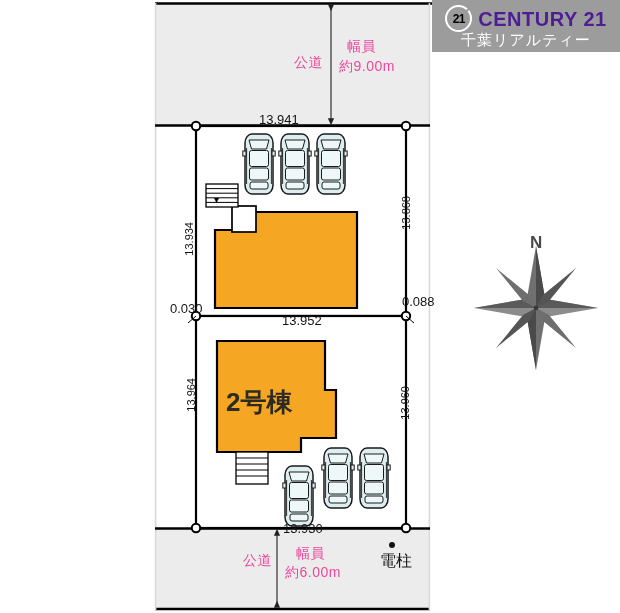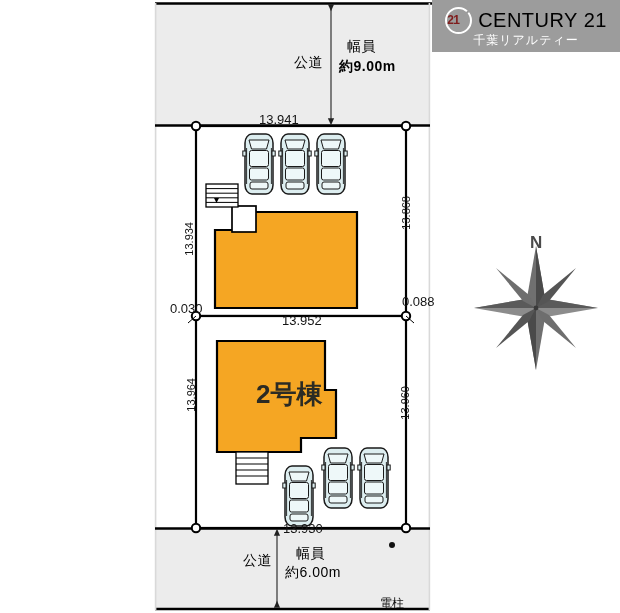--- a/index.html
+++ b/index.html
@@ -5,37 +5,37 @@
   html,body{margin:0;padding:0;background:#ffffff;}
   body{width:620px;height:613px;font-family:"Liberation Sans","DejaVu Sans",sans-serif;color:#1a1a1a;}
   #stage{position:relative;width:620px;height:613px;overflow:hidden;background:#ffffff;}
 
   
   .brand{position:absolute;top:0;left:432px;width:188px;height:52px;
          background:#9c9c9c;display:flex;align-items:center;justify-content:center;}
   .brand-inner{display:flex;flex-direction:column;align-items:center;justify-content:center;line-height:1;}
   .brand-row{display:flex;align-items:center;gap:6px;}
   .brand-seal{width:23px;height:23px;border-radius:50%;border:2px solid #fff;
-        display:flex;align-items:center;justify-content:flex-start;color:#7f1d1d;
+        display:flex;align-items:center;justify-content:center;color:#000000;
         font-size:12px;font-weight:bold;letter-spacing:-.5px;position:relative;}
   .brand-seal::after{content:"";position:absolute;width:9px;height:2px;background:#9c9c9c;
         right:-1px;top:3px;transform:rotate(-42deg);}
-  .brand-word{color:#000000;font-size:20px;font-weight:normal;letter-spacing:.5px;}
-  .brand-sub{color:#fff;font-size:12px;letter-spacing:1px;}
+  .brand-word{color:#4c1d95;font-size:20px;font-weight:bold;letter-spacing:.5px;}
+  .brand-sub{color:#fff;font-size:15px;letter-spacing:1px;}
 
   
   #plan{position:absolute;left:0;top:0;width:620px;height:613px;}
 
   .lbl{position:absolute;font-size:13px;color:#141414;white-space:nowrap;}
-  .lbl-jp{position:absolute;font-size:14px;color:#000000;white-space:nowrap;letter-spacing:.5px;}
+  .lbl-jp{position:absolute;font-size:14px;color:#ec4899;white-space:nowrap;letter-spacing:.5px;}
   .lbl-rot{position:absolute;font-size:11px;color:#141414;white-space:nowrap;
            writing-mode:vertical-rl;transform:rotate(180deg);}
   .bldg-label{position:absolute;font-size:26px;font-weight:bold;color:#2b2b24;white-space:nowrap;}
   .north-n{position:absolute;font-size:17px;font-weight:bold;color:#4a4a4a;}
-  .pole-lbl{position:absolute;font-size:12px;color:#141414;white-space:nowrap;margin-top:44px;}
+  .pole-lbl{position:absolute;font-size:16px;color:#141414;white-space:nowrap;}
 </style>
 </head>
 <body>
 
 <div id="stage">
 
   <svg id="plan" viewBox="0 0 620 613">
 
     <rect x="155" y="3" width="275" height="122" fill="#ececec" stroke="none"></rect>
     <rect x="155" y="528" width="275" height="82" fill="#ececec" stroke="none"></rect>
@@ -158,39 +158,39 @@
       <path d="M 40,-40 L 7,-13 L 0,0 L 13,-7 Z" fill="#555555"></path>
       <path d="M -40,40 L -7,13 L 0,0 L -13,7 Z" fill="#555555"></path>
       <path d="M 40,40 L 7,13 L 0,0 L 13,7 Z" fill="#6e6e6e"></path>
       <circle cx="0" cy="0" r="2.4" fill="#3a3a3a"></circle>
     </g>
 
   </svg>
 
   <div class="lbl-jp" style="left:294px;top:54px;">公道</div>
   <div class="lbl-jp" style="left:347px;top:38px;">幅員</div>
-  <div class="lbl-jp" style="left:339px;top:58px;font-weight:bold;">約9.00m</div>
+  <div class="lbl-jp" style="left:339px;top:58px;">約9.00m</div>
 
   <div class="lbl-jp" style="left:243px;top:552px;">公道</div>
   <div class="lbl-jp" style="left:296px;top:545px;">幅員</div>
   <div class="lbl-jp" style="left:285px;top:564px;">約6.00m</div>
 
   <div class="lbl" style="left:259px;top:112px;">13.941</div>
   <div class="lbl" style="left:282px;top:313px;">13.952</div>
   <div class="lbl" style="left:283px;top:521px;">13.930</div>
 
   <div class="lbl" style="left:170px;top:301px;">0.030</div>
   <div class="lbl" style="left:402px;top:294px;">0.088</div>
 
   <div class="lbl-rot" style="left:183px;top:222px;">13.934</div>
   <div class="lbl-rot" style="left:400px;top:196px;">13.868</div>
   <div class="lbl-rot" style="left:185px;top:378px;">13.964</div>
   <div class="lbl-rot" style="left:399px;top:386px;">13.960</div>
 
-  <div class="bldg-label" style="left:226px;top:377px;margin-left:30px;">2号棟</div>
+  <div class="bldg-label" style="left:226px;top:385px;">2号棟</div>
 
   <div class="pole-lbl" style="left:380px;top:551px;">電柱</div>
 
   <div class="north-n" style="left:530px;top:233px;">N</div>
 
   <div class="brand">
     <div class="brand-inner">
       <div class="brand-row">
         <span class="brand-seal">
             <span>21</span>

